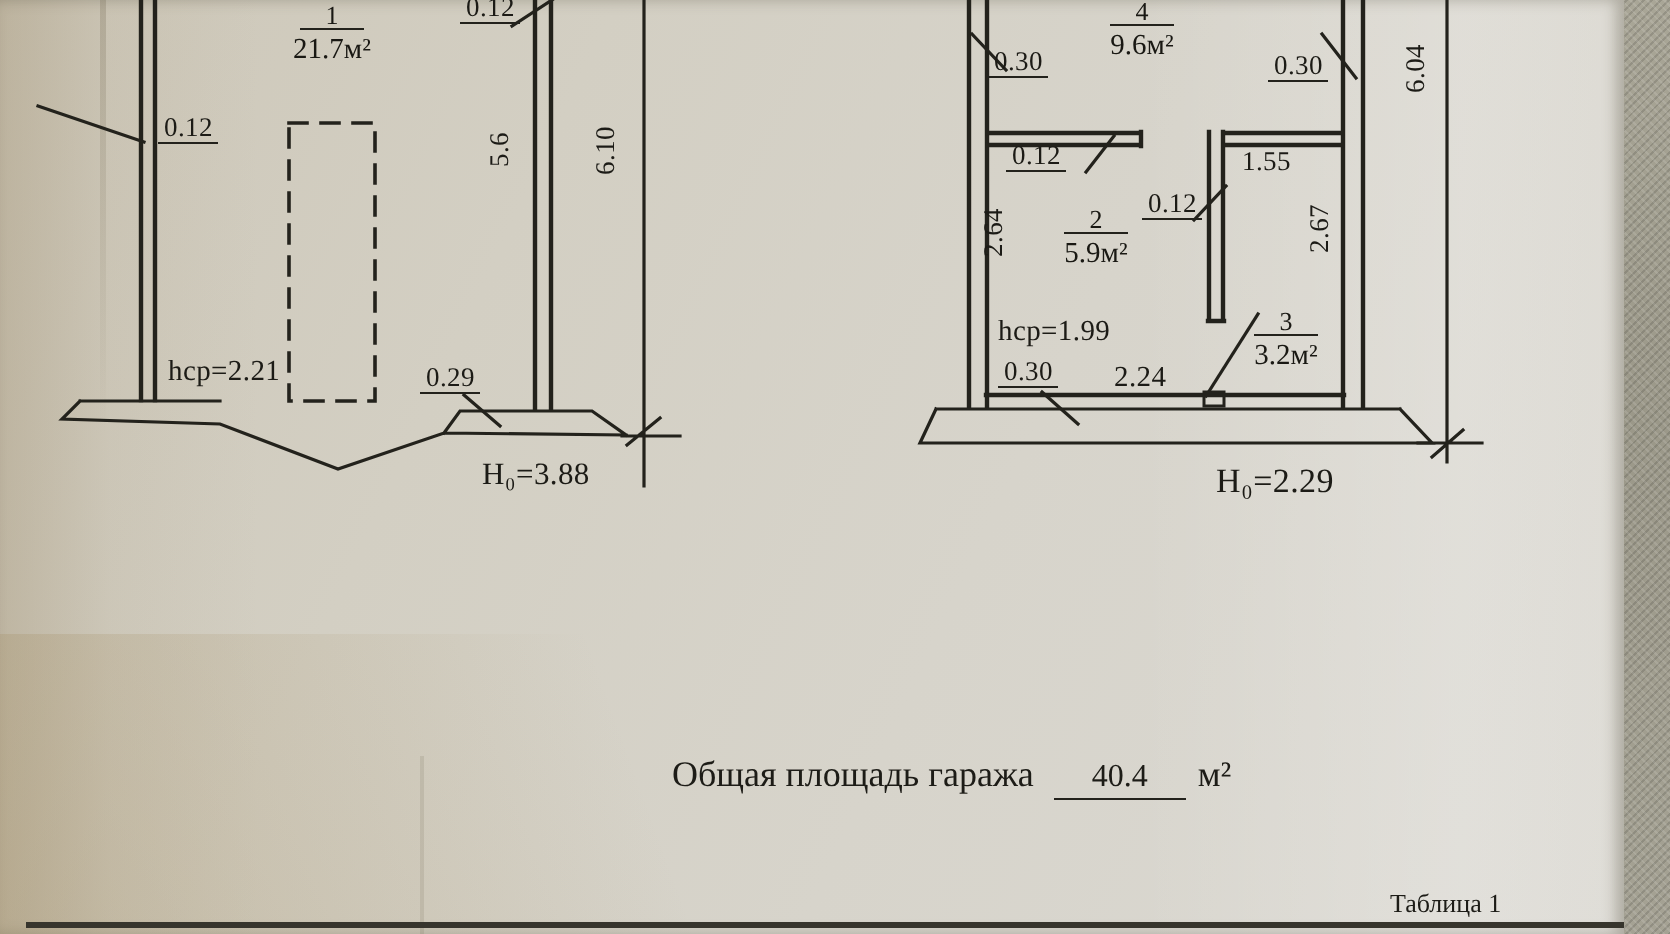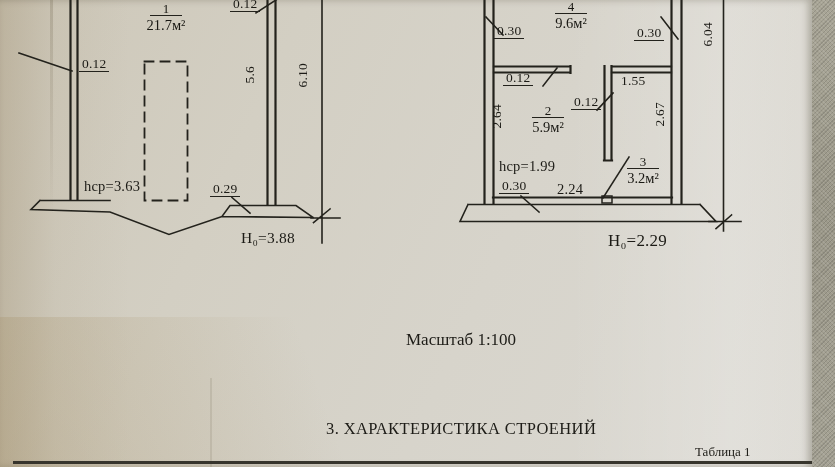--- a/index.html
+++ b/index.html
@@ -80,21 +80,21 @@
   </svg>
 
   <div class="room" style="left:137px;top:-1px;width:58px">
     <span class="n">1</span>
     <span class="a">21.7м²</span>
   </div>
   <span class="dim u" style="left:79px;top:57px">0.12</span>
   <span class="dim u" style="left:230px;top:-3px">0.12</span>
   <span class="dim v" style="left:243px;top:66px">5.6</span>
   <span class="dim v" style="left:296px;top:63px">6.10</span>
-  <span class="dim" style="left:84px;top:179px;font-size:14.5px">hср=3.63</span>
+  <span class="dim" style="left:84px;top:179px;font-size:14.5px">hср=2.21</span>
   <span class="dim u" style="left:210px;top:182px">0.29</span>
   <span class="dim" style="left:241px;top:231px;font-size:15.5px">Н₀=3.88</span>
 
   <div class="room" style="left:544px;top:-3px;width:54px">
     <span class="n">4</span>
     <span class="a">9.6м²</span>
   </div>
   <div class="room" style="left:523px;top:101px;width:50px">
     <span class="n">2</span>
     <span class="a">5.9м²</span>
@@ -110,17 +110,18 @@
   <span class="dim u" style="left:503px;top:71px">0.12</span>
   <span class="dim" style="left:621px;top:74px">1.55</span>
   <span class="dim u" style="left:571px;top:95px">0.12</span>
   <span class="dim v" style="left:490px;top:104px">2.64</span>
   <span class="dim v" style="left:653px;top:102px">2.67</span>
   <span class="dim" style="left:499px;top:159px;font-size:14.5px">hср=1.99</span>
   <span class="dim u" style="left:499px;top:179px">0.30</span>
   <span class="dim" style="left:557px;top:182px;font-size:14.5px">2.24</span>
   <span class="dim" style="left:608px;top:234px;font-size:17px">Н₀=2.29</span>
 
-  <div class="txt scale" style="left:406px;top:330px">Масштаб 1:100</div>
-  <div class="txt heading" style="left:326px;top:419px">3. ХАРАКТЕРИСТИКА СТРОЕНИЙ</div>
+  <div class="txt total" style="left:336px;top:377px">
+    <span>Общая площадь гаража</span><span class="blank">40.4</span><span>м²</span>
+  </div>
   <div class="txt caption" style="left:693px;top:444px">Таблица 1</div>
   <div class="rule"></div>
 </div>
 
 </body></html>

